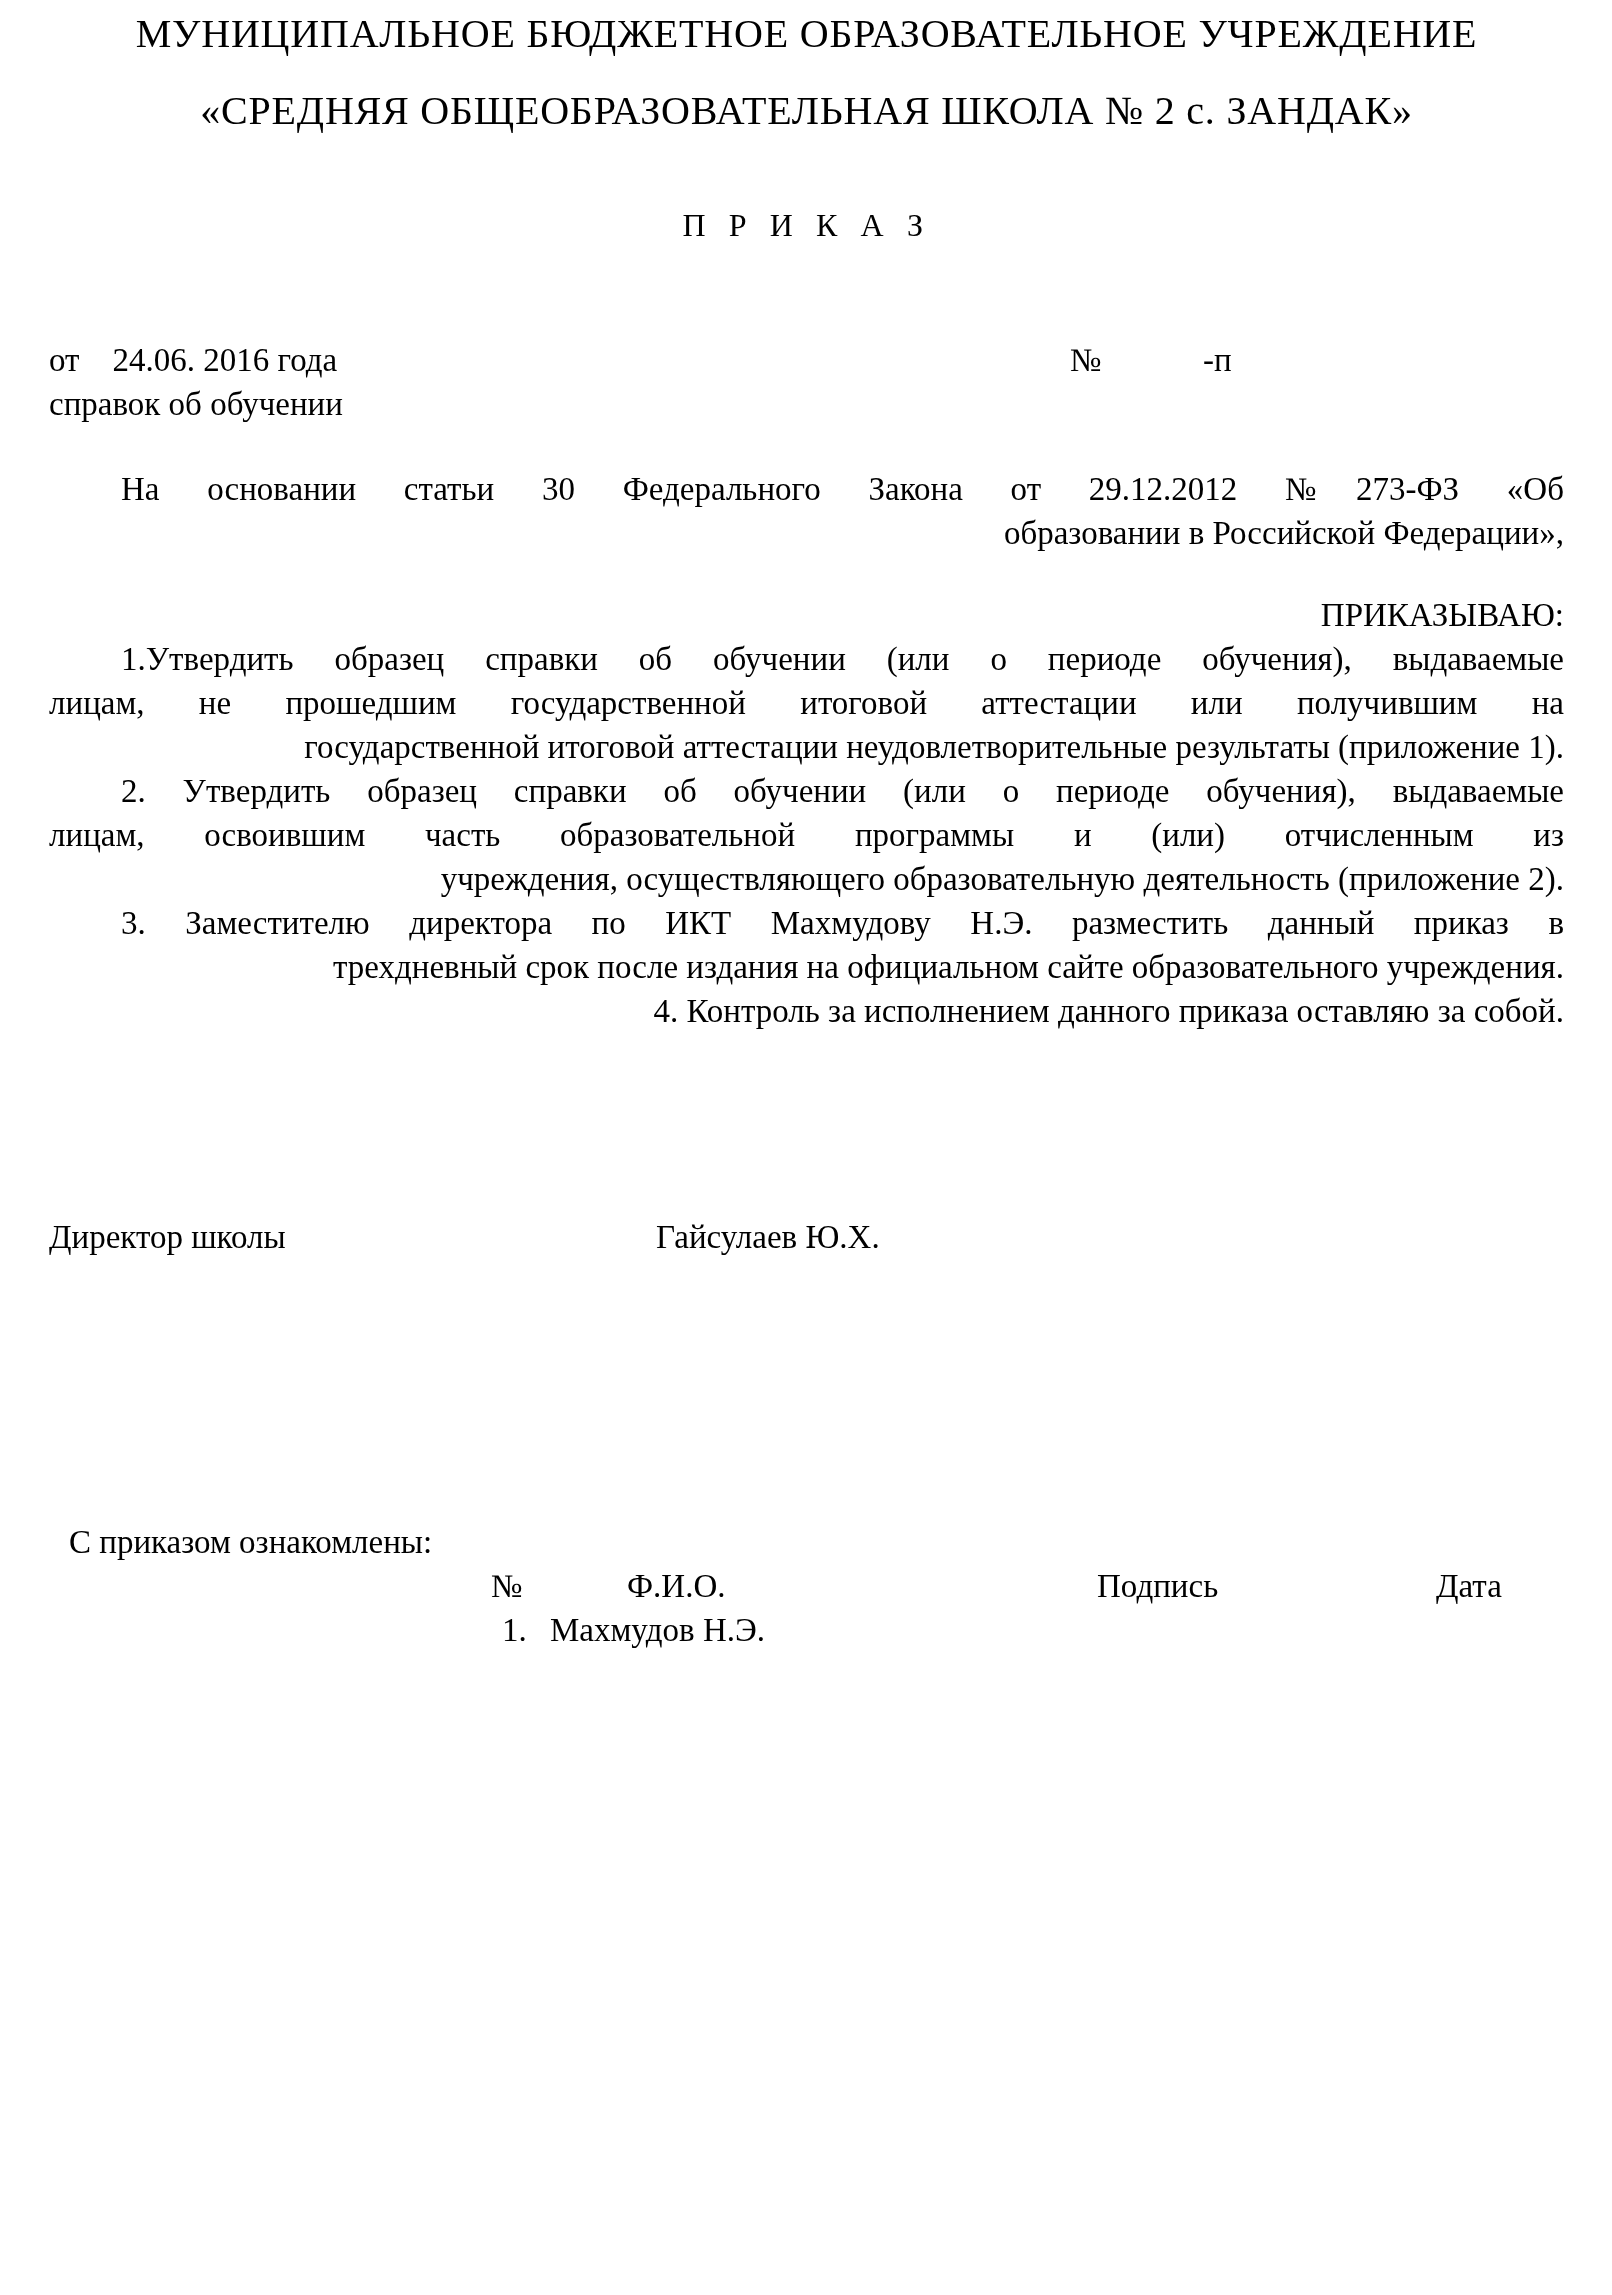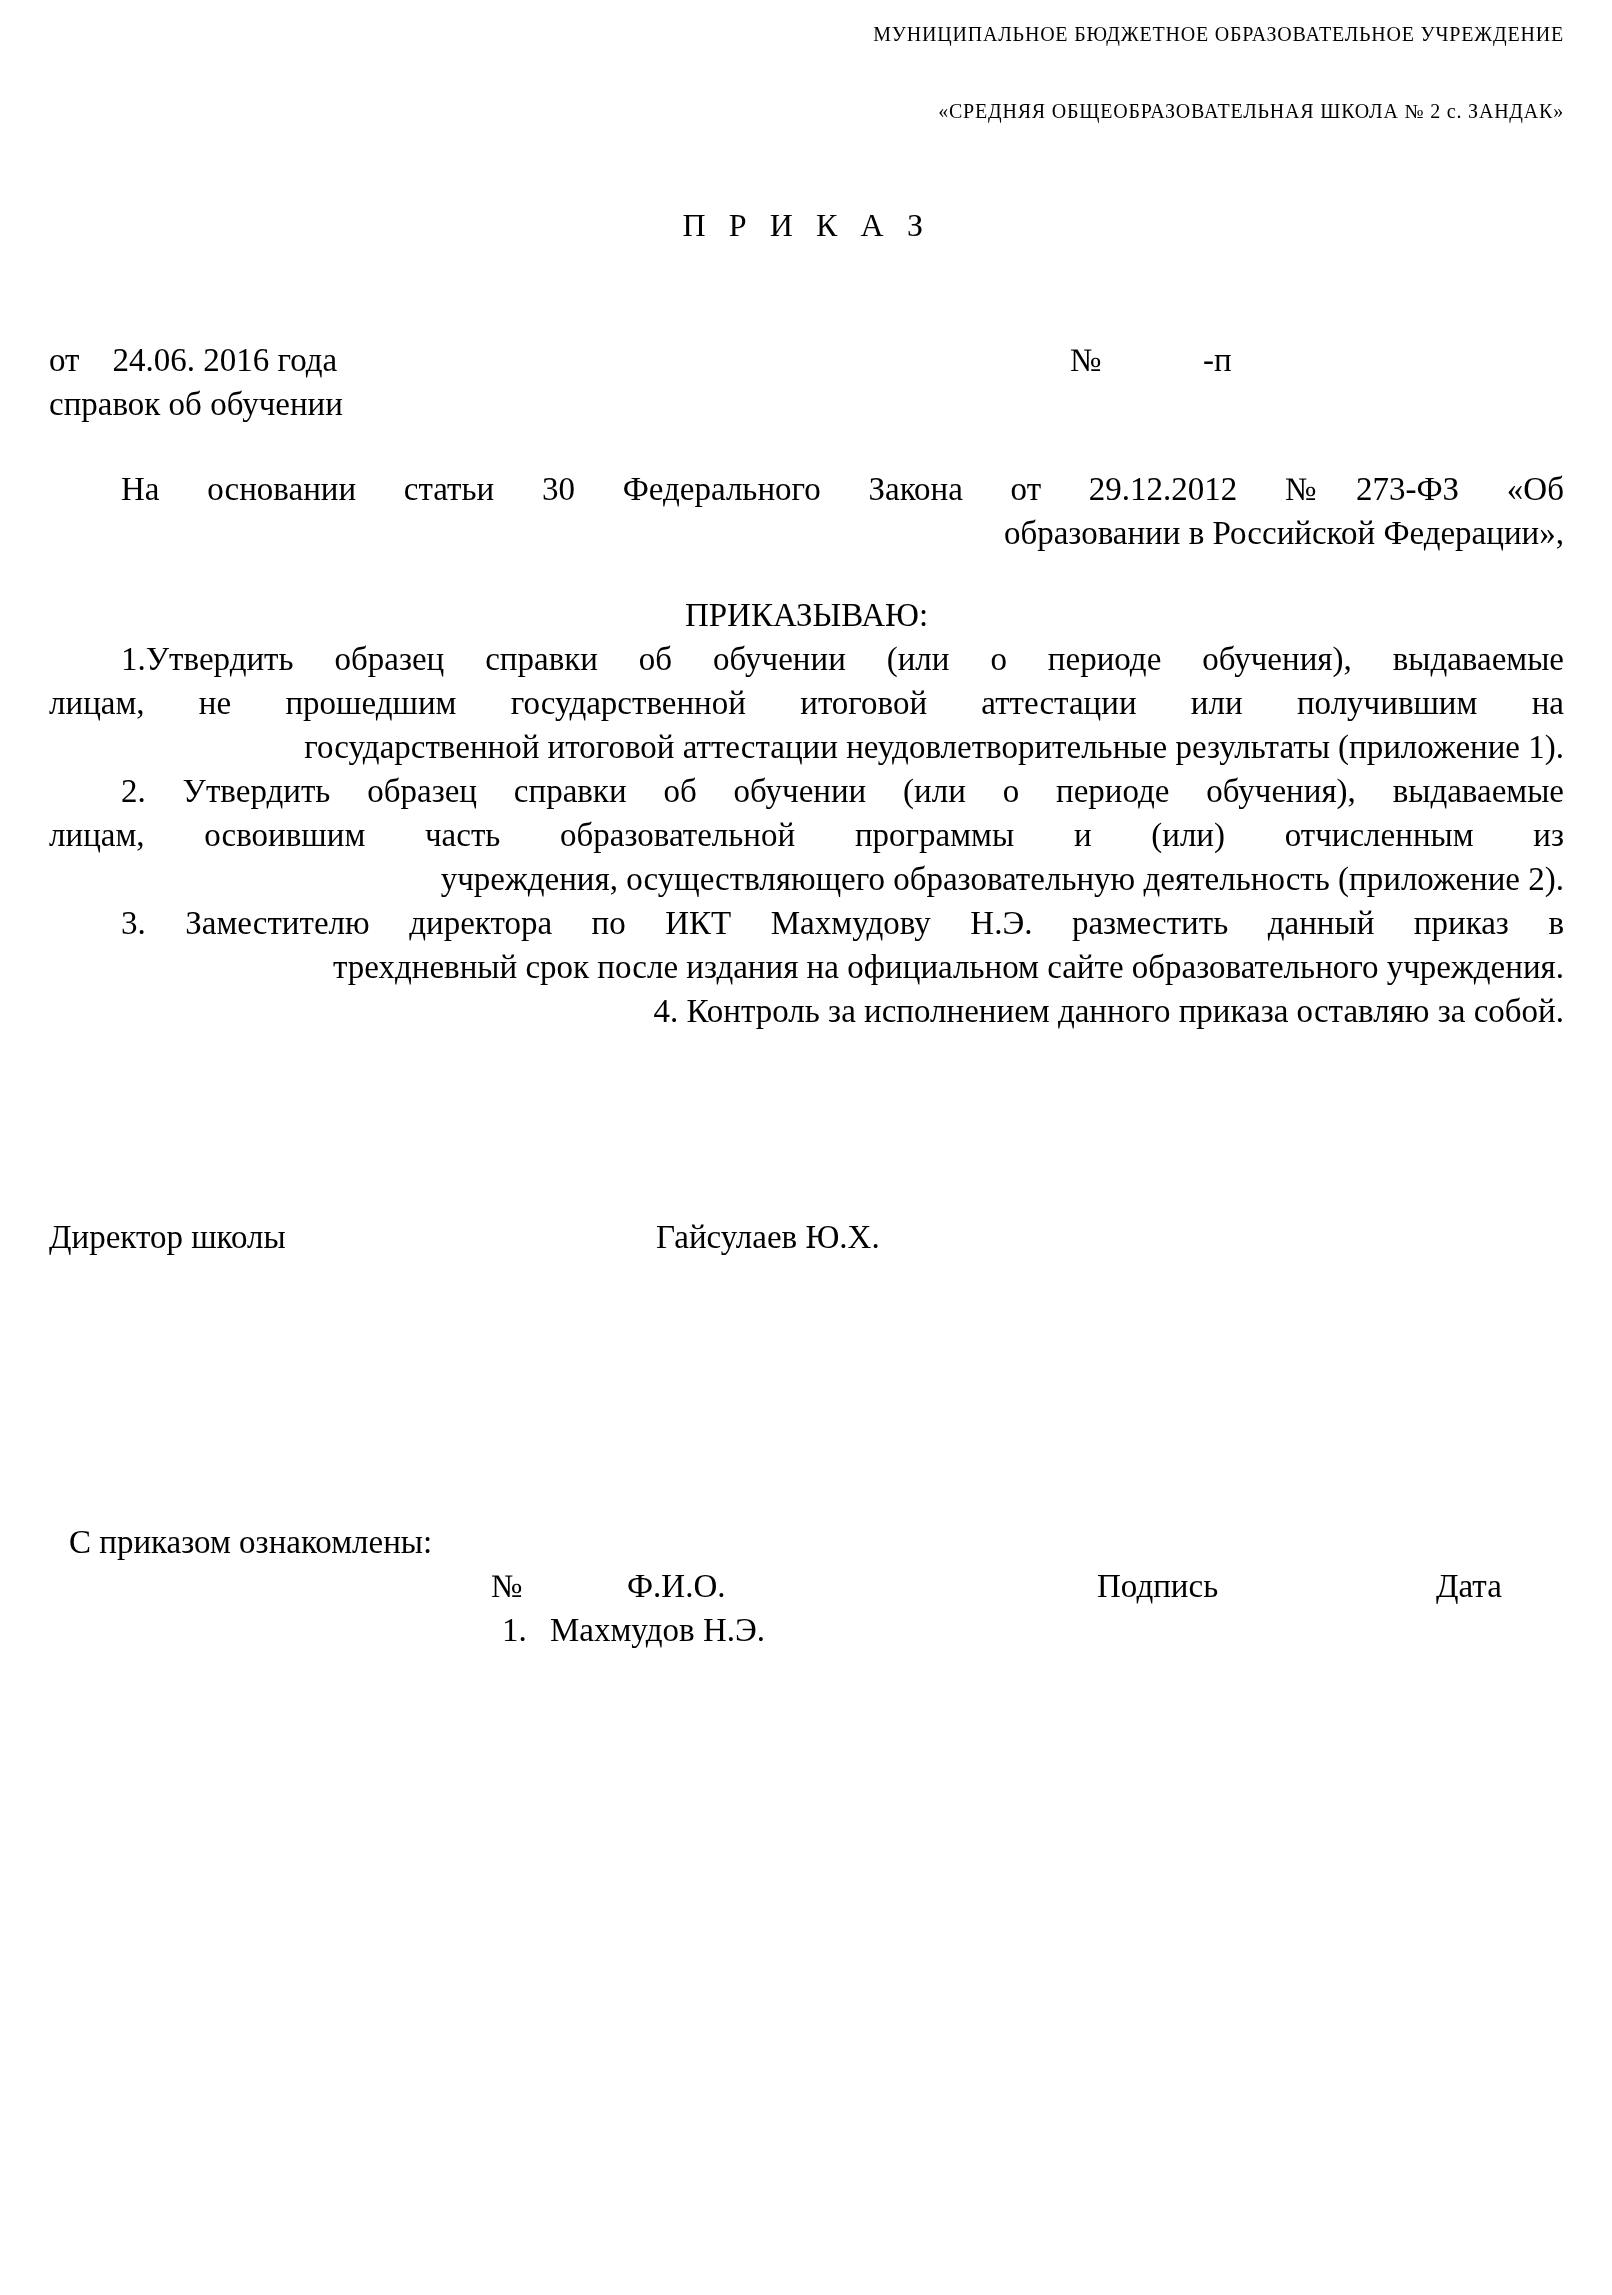--- a/index.html
+++ b/index.html
@@ -15,40 +15,40 @@
     background: #ffffff;
     color: #000000;
     font-family: "Liberation Serif", "DejaVu Serif", serif;
     font-size: 33px;
     line-height: 44px;
     padding: 12px 49px 0 49px;
     box-sizing: border-box;
     overflow: hidden;
   }
   .center { text-align: center; }
-  .hdr    { font-size: 20px; letter-spacing: 0.8px; text-align: right; }
+  .hdr    { font-size: 40px; letter-spacing: 0.8px; }
   .hdr2   { margin-top: 33px; }
   .doc-title {
     margin-top: 70px;
     font-size: 32px;
     letter-spacing: 7.6px;
   }
   .row  { position: relative; height: 44px; }
   .abs  { position: absolute; top: 0; white-space: pre; }
   .date-row    { margin-top: 91px; }
   .subject     { margin-top: 39px; }
   .jline {
     text-align: justify;
     text-align-last: justify;
   }
   .lastline { text-align: right; }
   .ind  { text-indent: 72px; }
   .ind4 { text-indent: 57px; }
   .preamble   { margin-top: 41px; }
-  .resolution { margin-top: 38px; }
+  .resolution { margin-top: 38px; text-align: right; }
   .sig-row    { margin-top: 182px; }
   .ack-label  { margin-top: 261px; margin-left: 20px; }
   .num-left   { left: 1021px; }
   .numval-left{ left: 1154px; }
   .sig-name-left { left: 607px; }
   .col-num  { left: 442px; }
   .col-name { left: 578px; }
   .col-sign { left: 1048px; }
   .col-date { left: 1387px; }
   .row-num  { left: 453px; }

